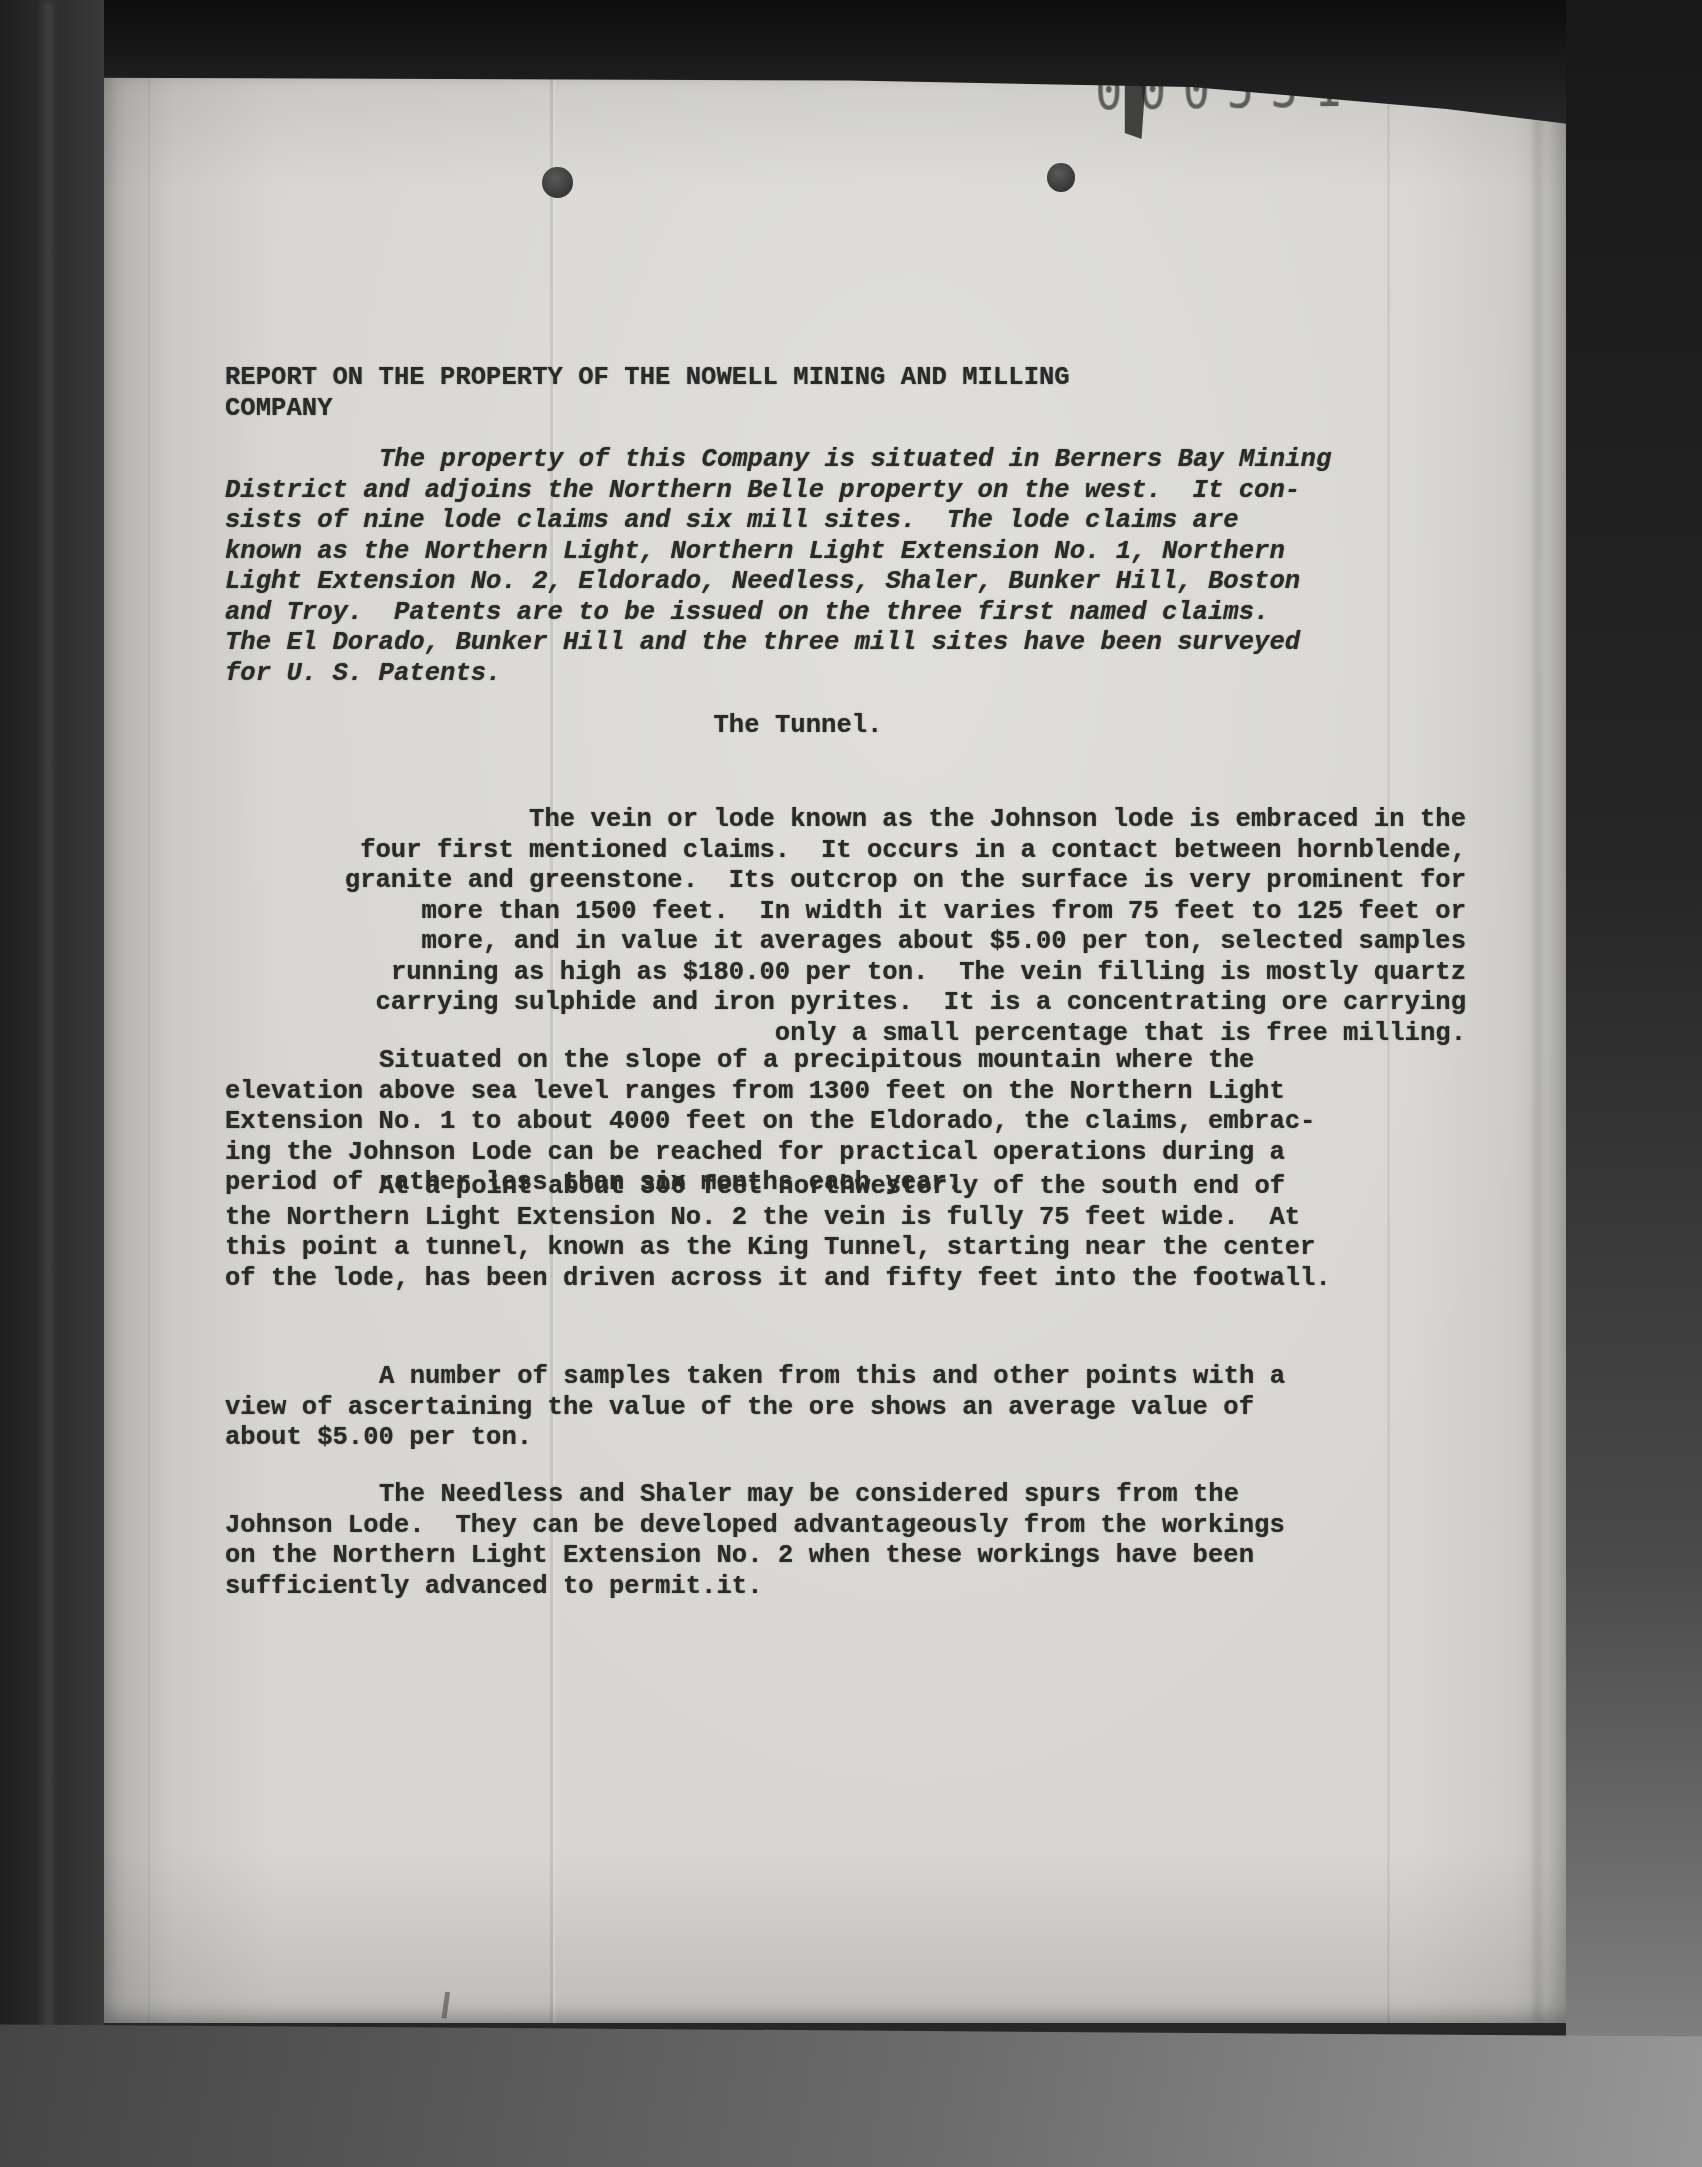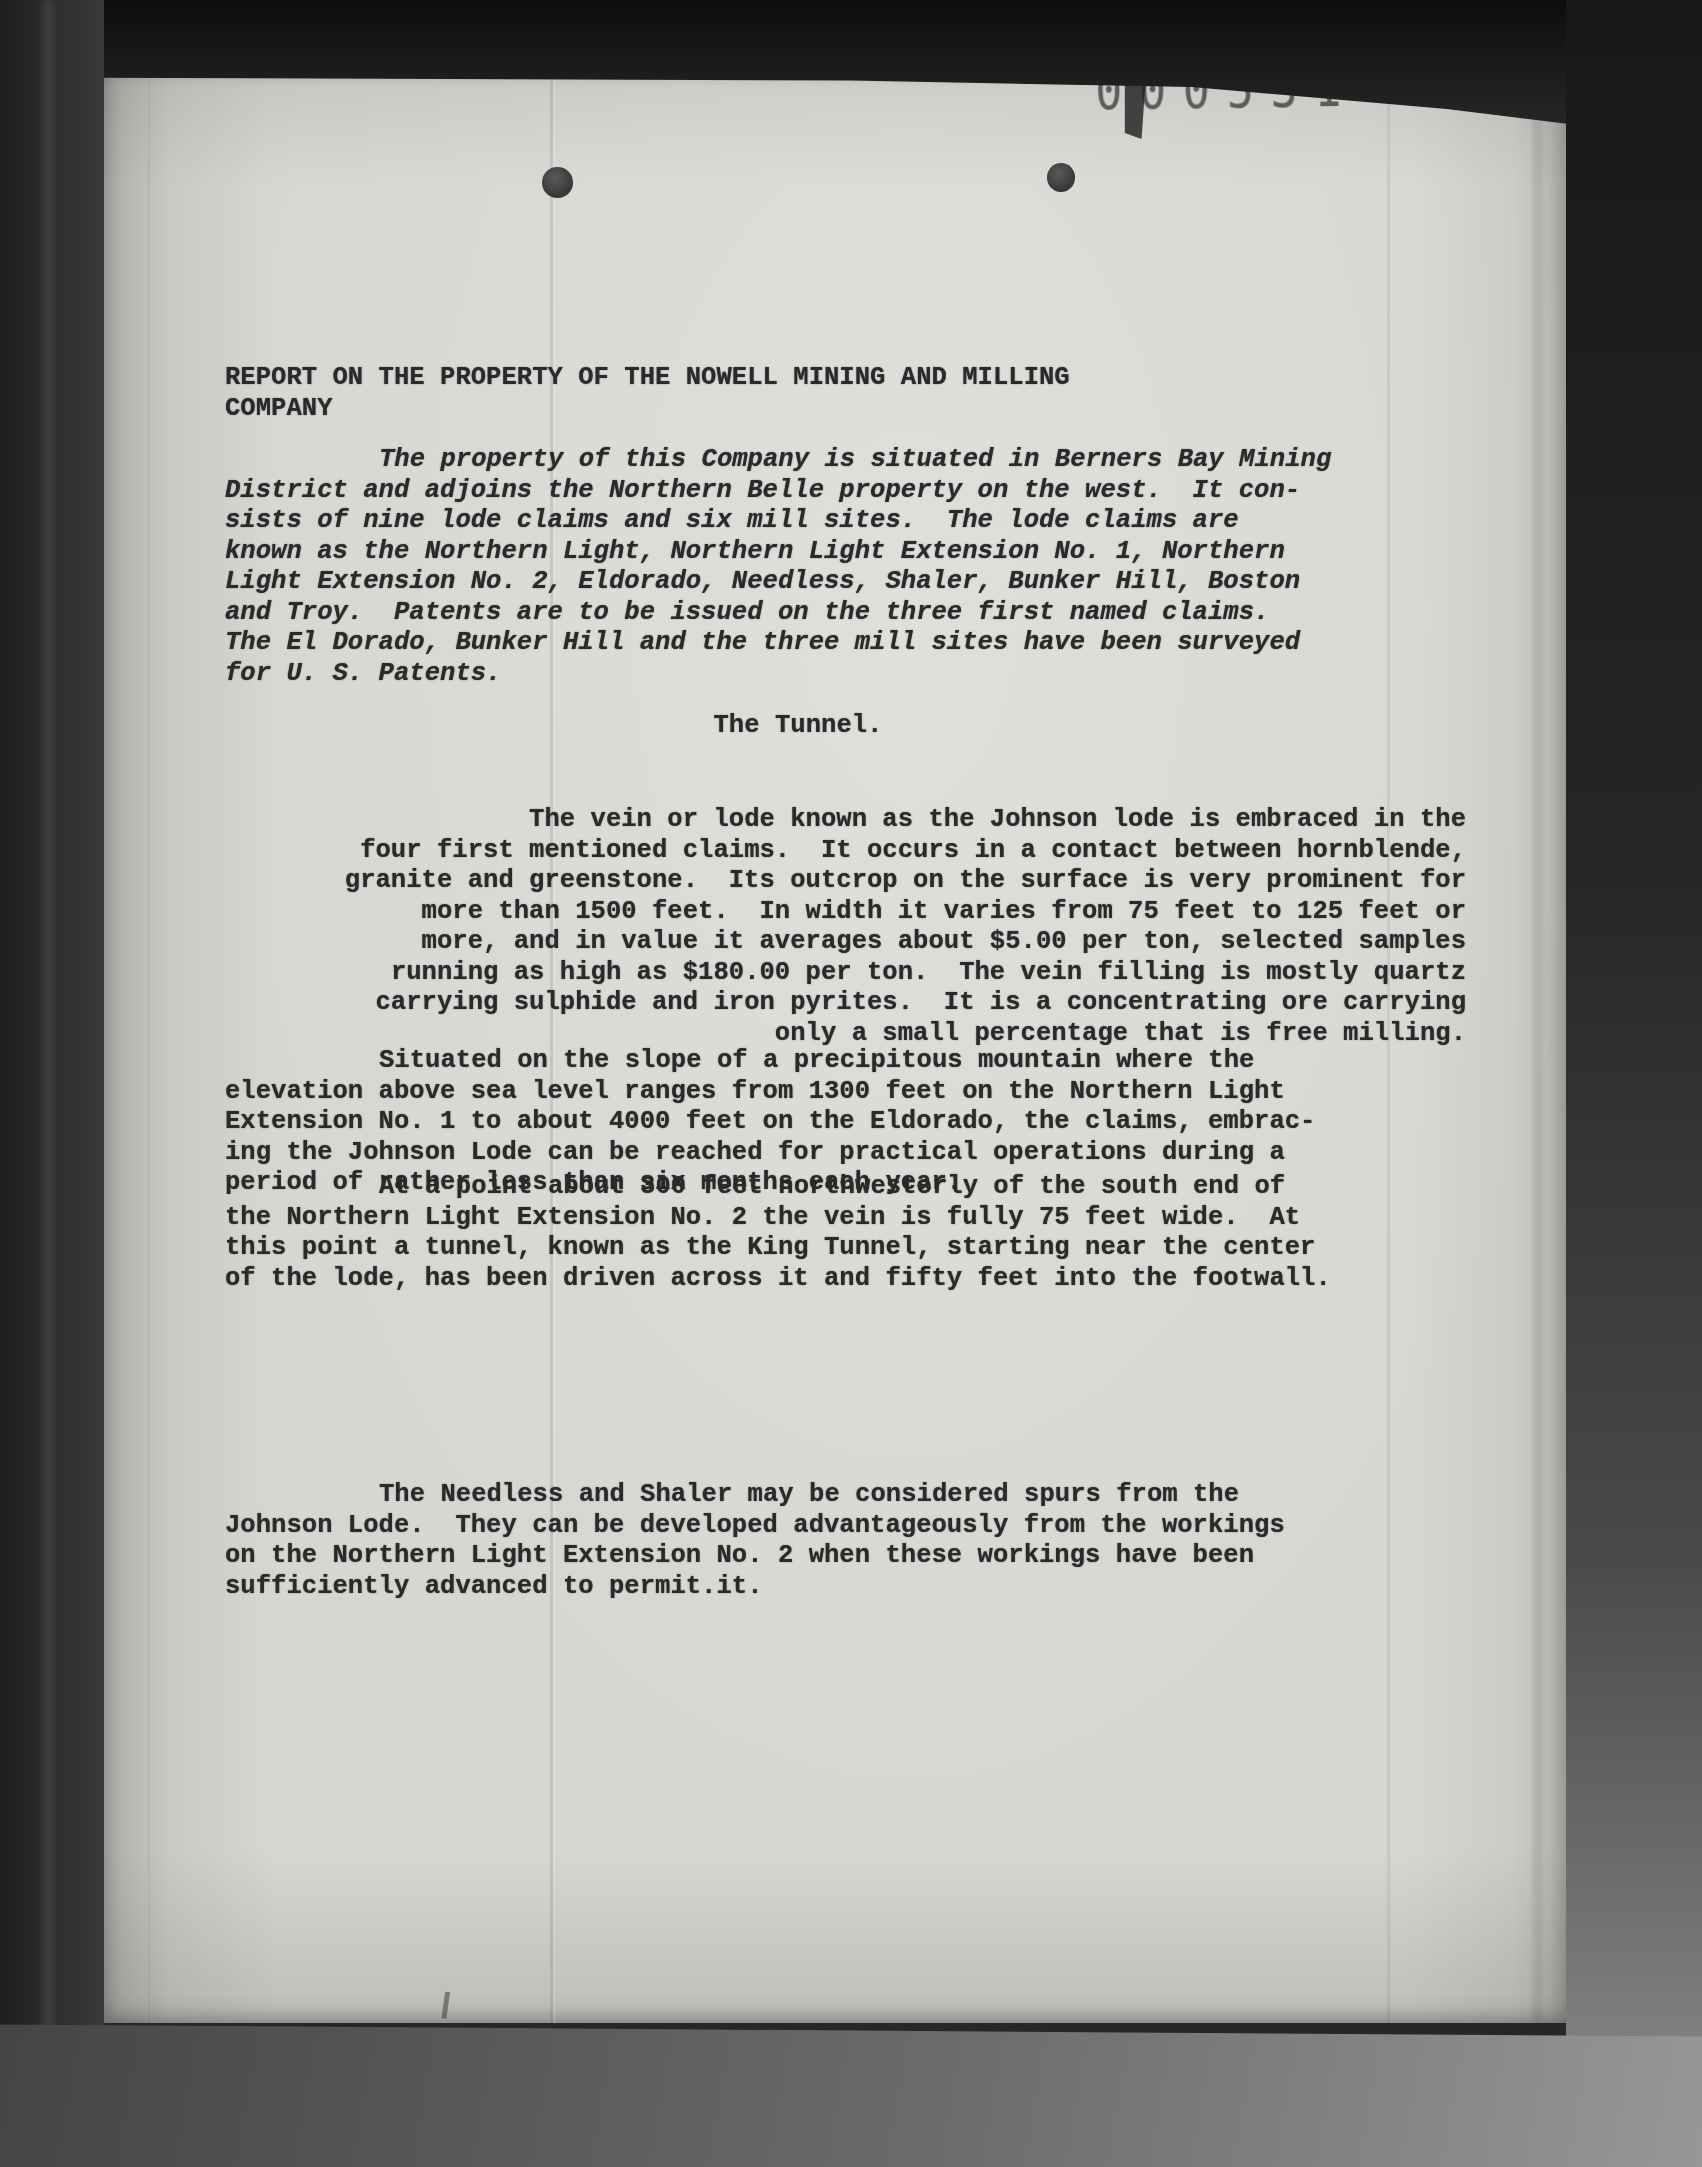--- a/index.html
+++ b/index.html
@@ -120,20 +120,23 @@
 only a small percentage that is free milling.</div>
     <div class="para p3">Situated on the slope of a precipitous mountain where the
 elevation above sea level ranges from 1300 feet on the Northern Light
 Extension No. 1 to about 4000 feet on the Eldorado, the claims, embrac-
 ing the Johnson Lode can be reached for practical operations during a
 period of rather less than six months each year.</div>
     <div class="para p4">At a point about 300 feet northwesterly of the south end of
 the Northern Light Extension No. 2 the vein is fully 75 feet wide.  At
 this point a tunnel, known as the King Tunnel, starting near the center
 of the lode, has been driven across it and fifty feet into the footwall.</div>
+    <div class="para p5">A number of samples taken from this and other points with a
+view of ascertaining the value of the ore shows an average value of
+about $5.00 per ton.</div>
     <div class="para p6">The Needless and Shaler may be considered spurs from the
 Johnson Lode.  They can be developed advantageously from the workings
 on the Northern Light Extension No. 2 when these workings have been
 sufficiently advanced to permit.it.</div>
   </div>
 
   <div class="band band-top"></div>
   <div class="band band-left"></div>
   <div class="band band-right"></div>
   <div class="band band-bottom"></div>

